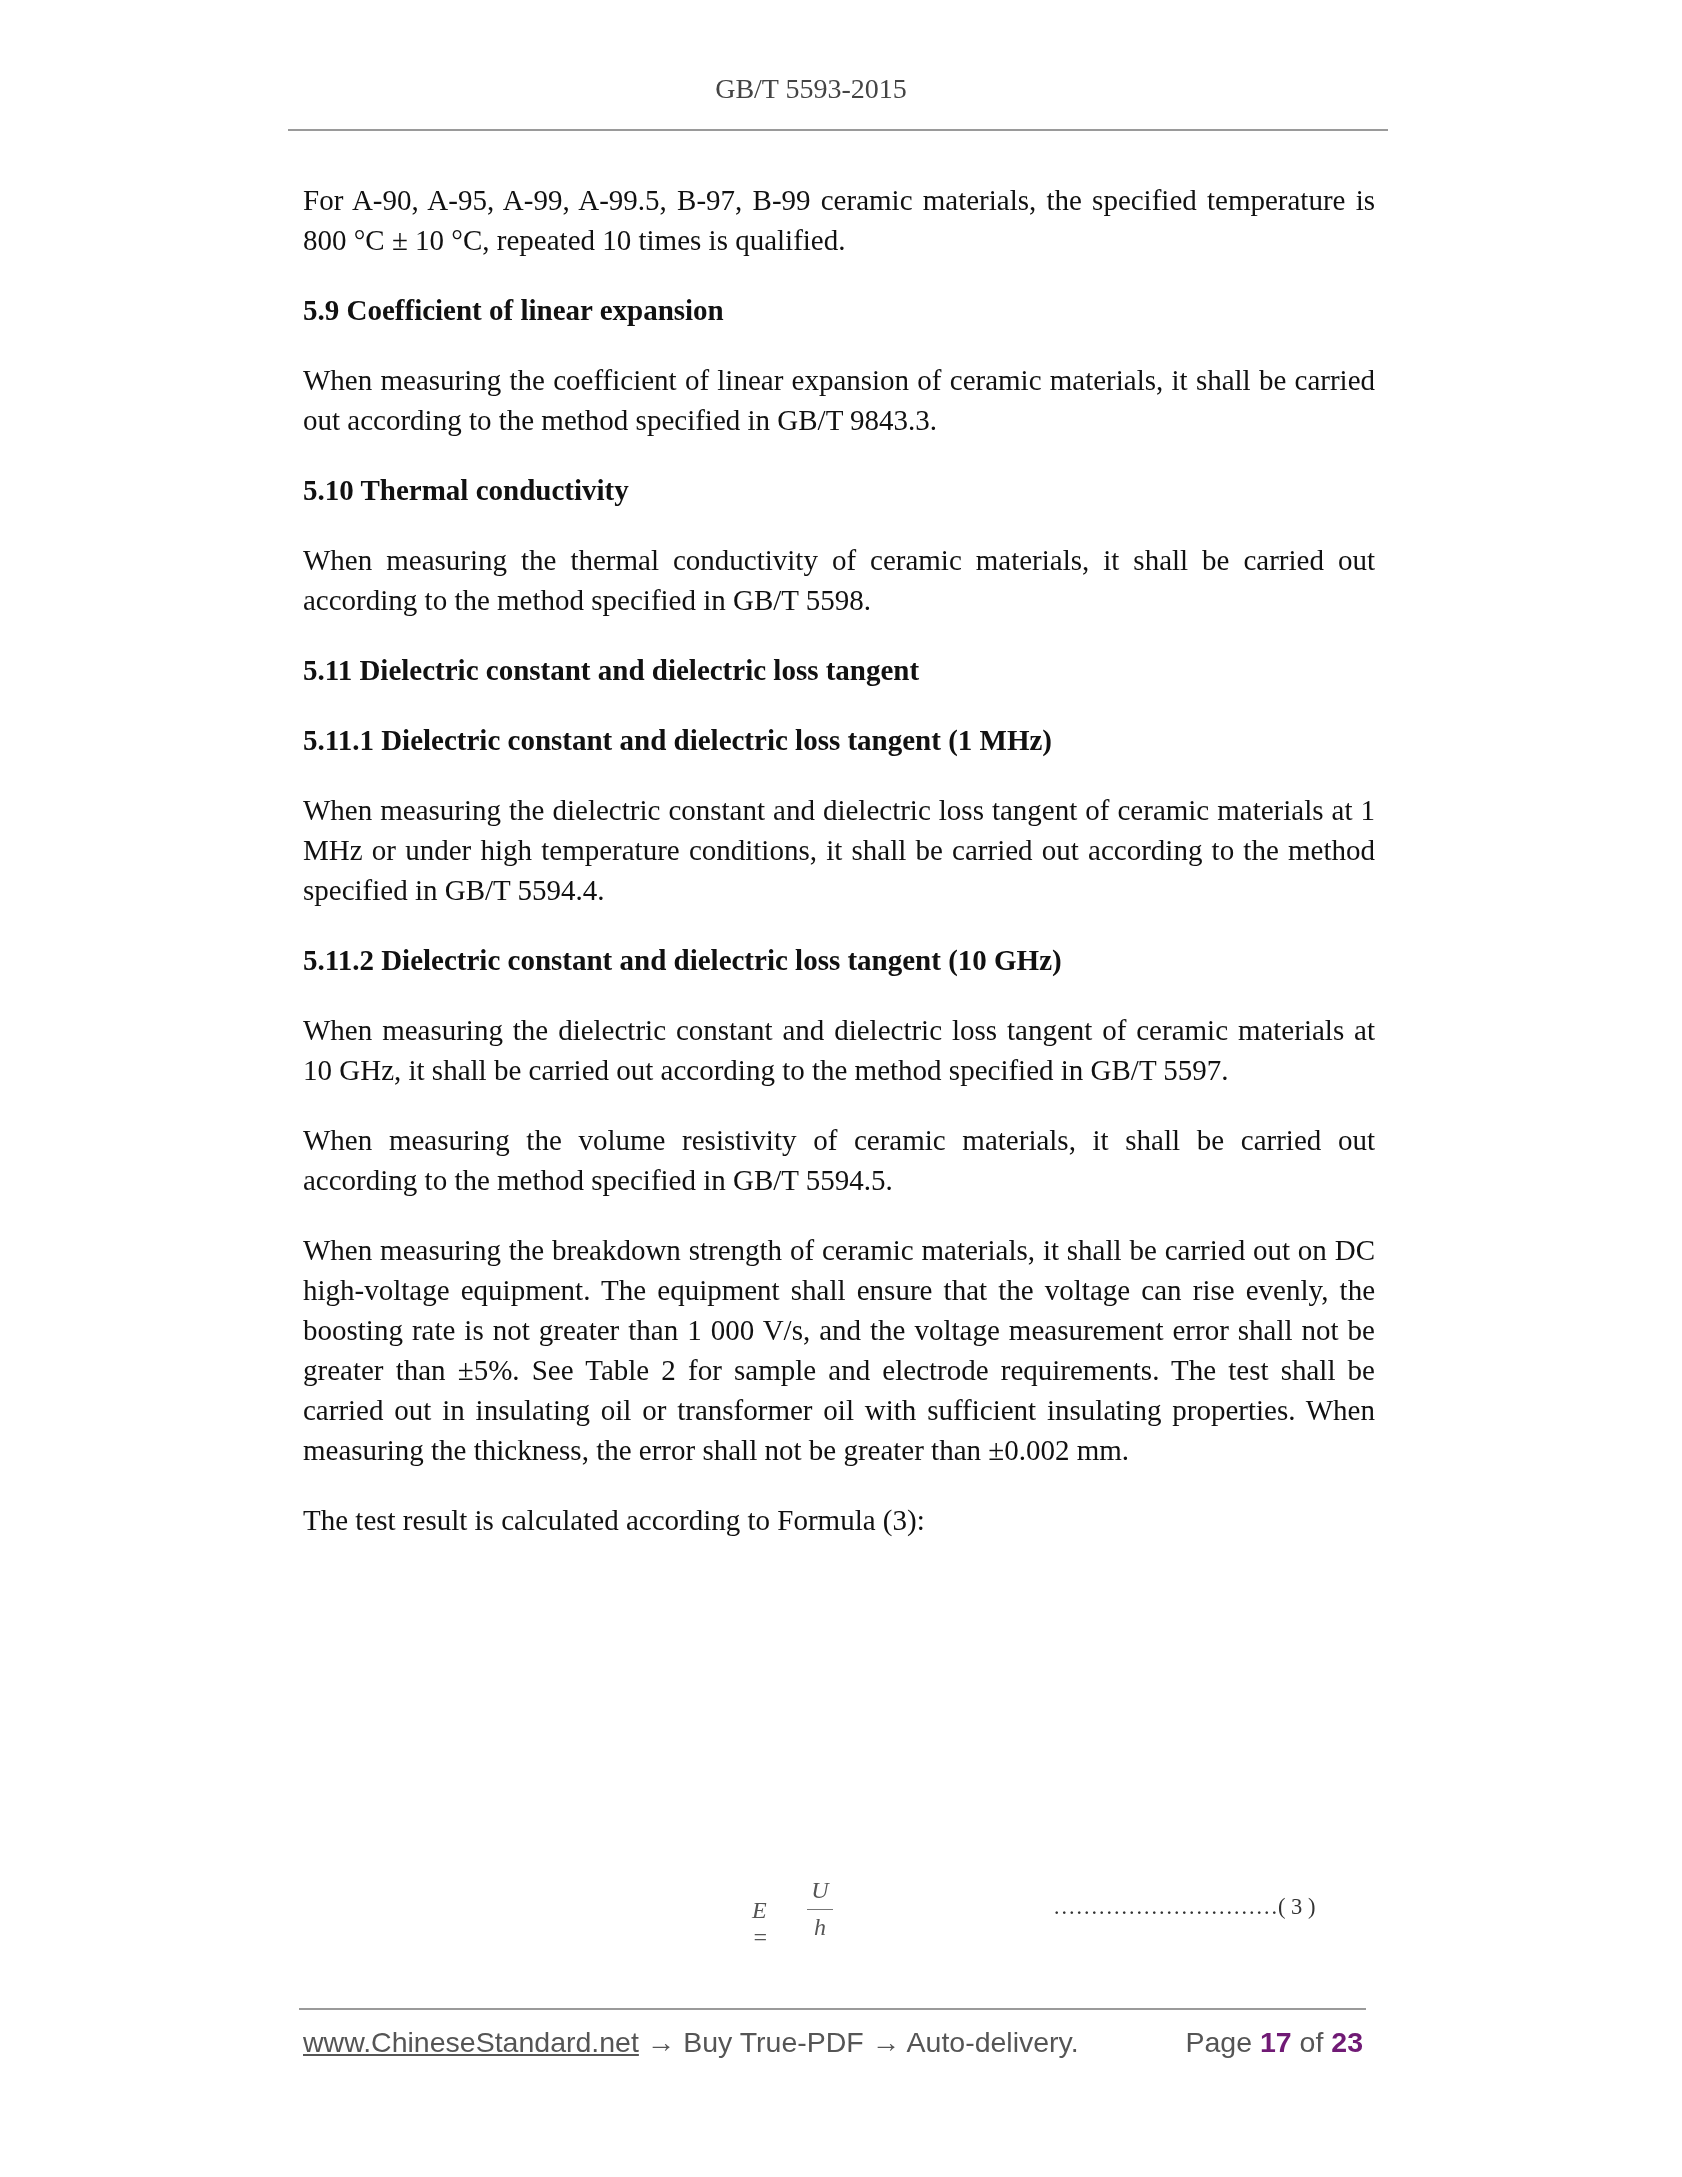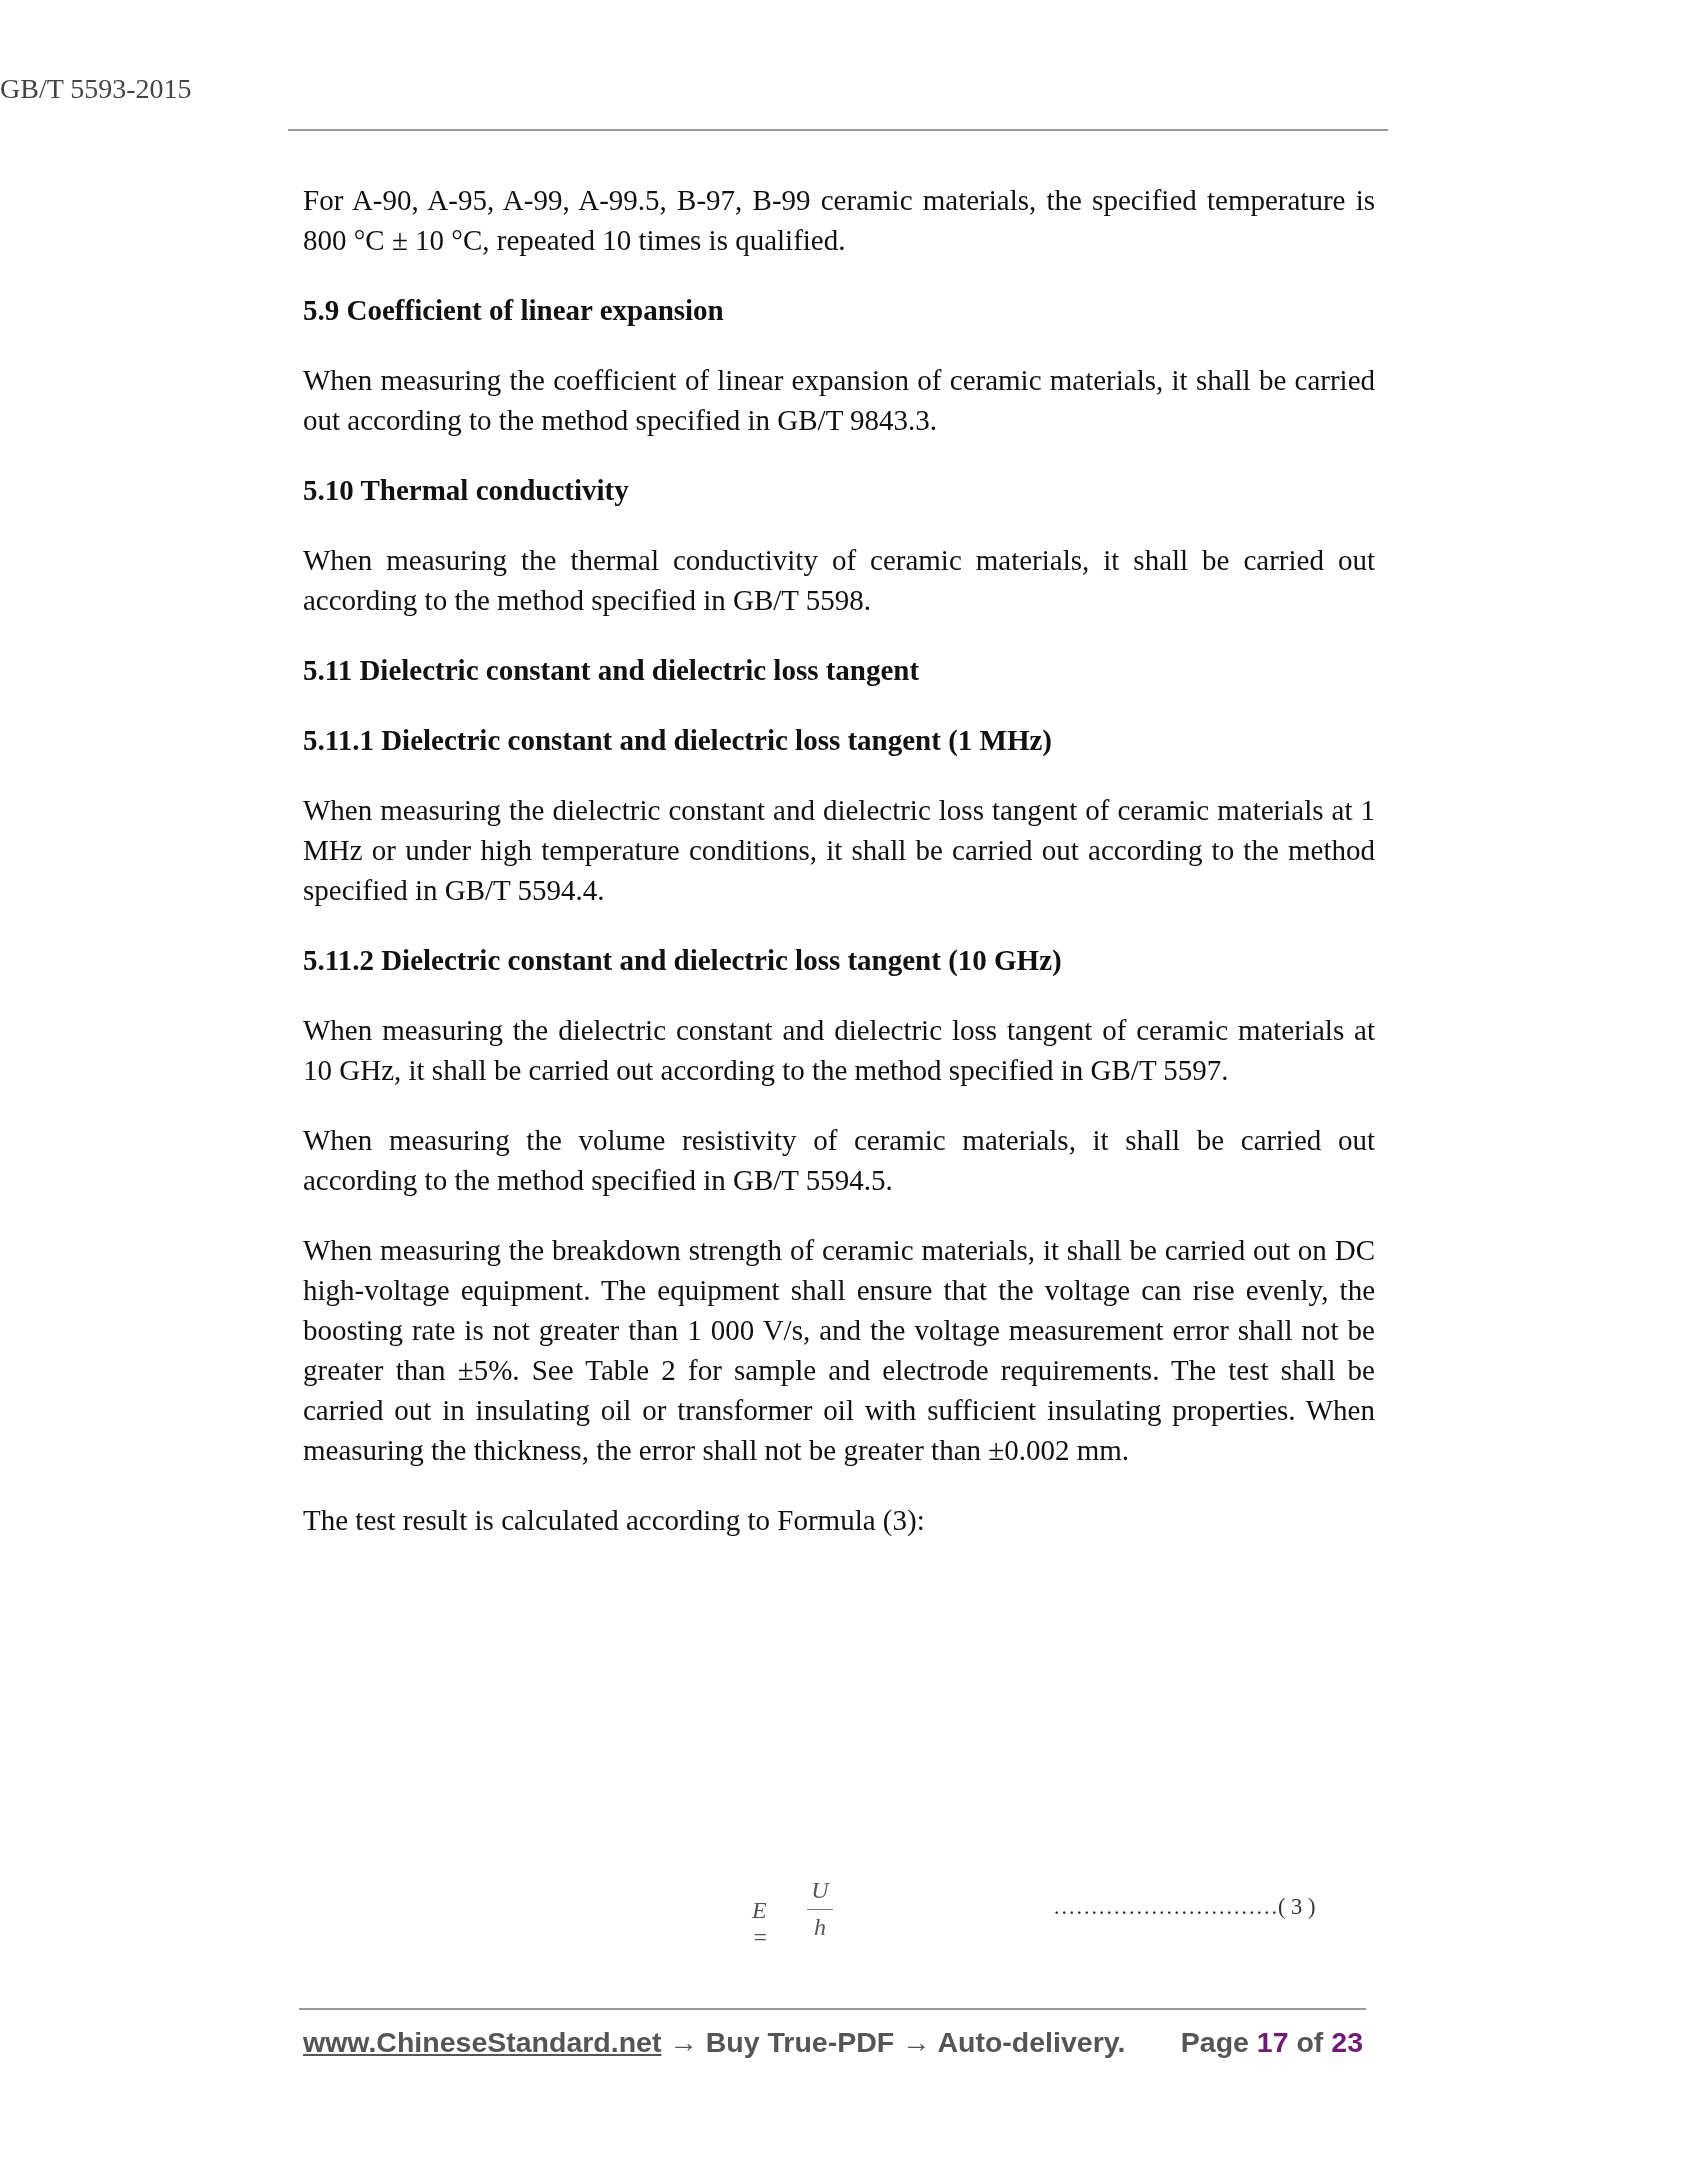--- a/index.html
+++ b/index.html
@@ -1,31 +1,31 @@
 <!DOCTYPE html>
 <html style="font-size:14px"><head>
 <meta charset="utf-8">
 <style>
   html, body { margin:0; padding:0; background:#ffffff; }
   body { width:1683px; height:2177px; position:relative; overflow:hidden; font-family:"Liberation Serif", "DejaVu Serif", serif; color:#111; }
-  .hdr { position:absolute; left:0; width:1622px; top:73px; font-size:28px; color:#444; }
+  .hdr { position:absolute; left:0; width:1622px; top:73px; text-align:center; font-size:28px; color:#444; }
   .hdr-rule { position:absolute; left:288px; width:1100px; top:129px; height:1.7px; background:#9a9a9a; }
   .body { position:absolute; left:303px; width:1072px; top:180px; font-size:29px; line-height:40px; }
   .p { margin:0 0 30px 0; text-align:justify; }
   .h { margin:0 0 30px 0; font-weight:bold; }
   sub.s { font-size:17.3px; vertical-align:baseline; position:relative; top:0; }
   .formula { position:absolute; top:1876px; left:752px; height:69px; font-family:"Liberation Serif", serif; color:#555; font-size:24px; font-style:italic; }
   .formula .lhs { position:absolute; left:0; top:21px; }
   .formula .frac { position:absolute; left:55px; top:0; width:26px; text-align:center; }
   .formula .num { display:block; height:29px; line-height:29px; }
   .formula .bar { display:block; height:0.9px; background:#777; margin:3.5px 0; }
   .formula .den { display:block; height:29px; line-height:29px; }
   .formula-no { position:absolute; top:1894px; left:1053px; font-size:22.5px; color:#333; letter-spacing:0; white-space:nowrap; }
   .ftr-rule { position:absolute; left:299px; width:1067px; top:2008px; height:1.7px; background:#9a9a9a; }
-  .ftr { position:absolute; top:2023px; left:303px; width:1072px; font-family:"Liberation Sans", sans-serif; font-size:28.5px; color:#555; height:38px; line-height:38px;font-weight:bold; }
+  .ftr { position:absolute; top:2023px; left:303px; width:1072px; font-family:"Liberation Sans", sans-serif; font-size:28.5px; color:#555; height:38px; line-height:38px; }
   .ftr .link { color:#555; text-decoration:underline; }
   .ftr .right { position:absolute; right:12px; top:0; }
   .ftr b { color:#701a75; }
 </style>
 </head>
 <body>
 
 <div class="hdr">GB/T 5593-2015</div>
 <div class="hdr-rule"></div>
 

